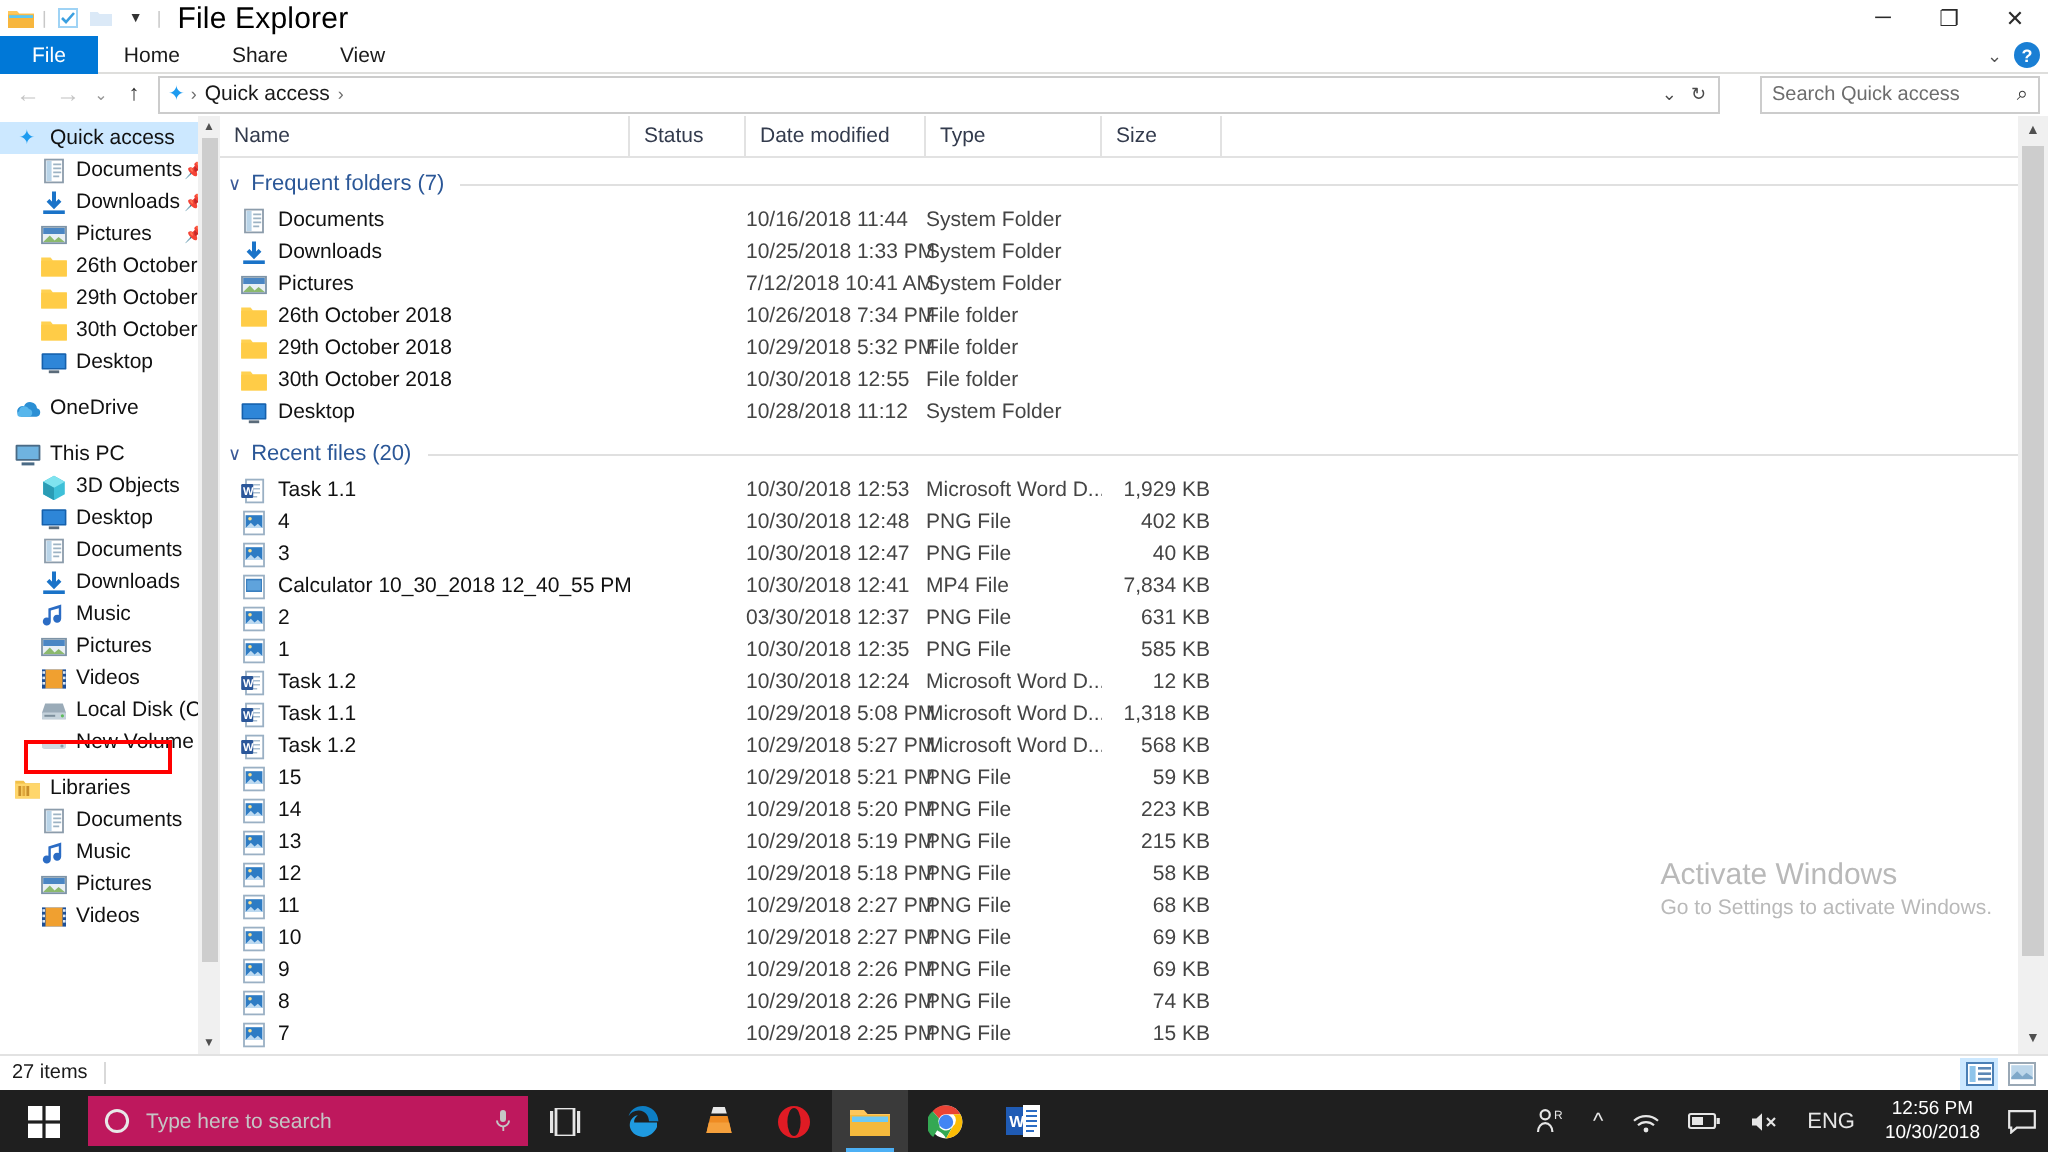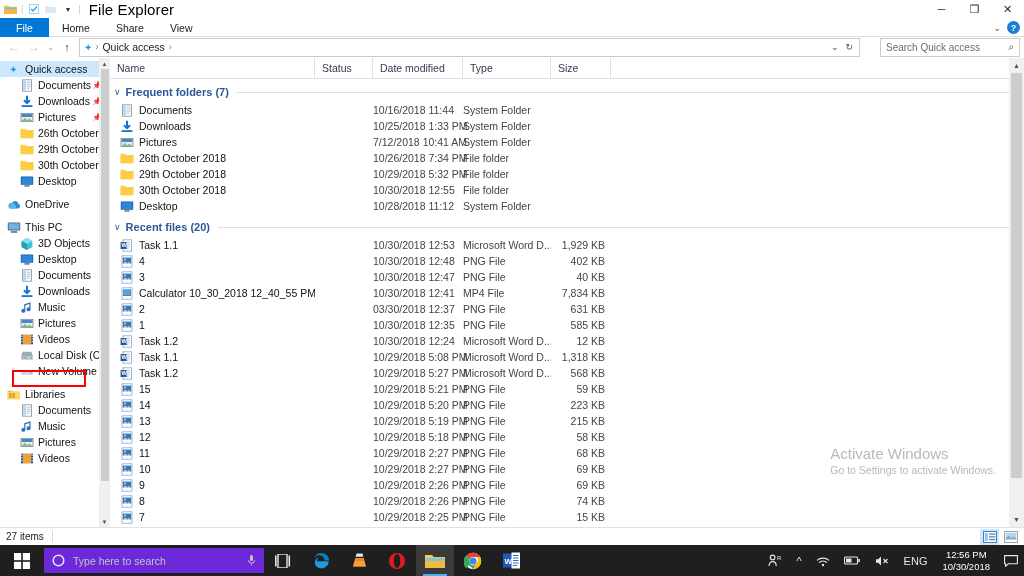--- a/index.html
+++ b/index.html
@@ -89,58 +89,58 @@
         display: flex; align-items: center; border-right: 1px solid #e2e2e2; }
   .ch.c-name { width: 205px; }
   .ch.c-status { width: 58px; }
   .ch.c-date { width: 90px; }
   .ch.c-type { width: 88px; }
   .ch.c-size { width: 60px; }
   .ch.c-end { flex: 1; border-right: none; }
 
   .grouphdr { display: flex; align-items: center; height: 20px; padding-left: 4px; margin-top: 3px; }
   .grouphdr .gchev { font-size: 9px; color: #3b5998; margin-right: 5px; }
-  .grouphdr .gtitle { font-size: 11px; color: #2b5797; white-space: nowrap; font-weight: bold; }
+  .grouphdr .gtitle { font-size: 11px; color: #2b5797; white-space: nowrap; }
   .grouphdr .gline { flex: 1; height: 1px; background: #e0e0e0; margin-left: 8px; margin-right: 6px; }
 
   .row { display: flex; align-items: center; height: 16px; font-size: 10.5px; color: #111; }
   .cell-name { width: 205px; display: flex; align-items: center; padding-left: 10px; overflow: hidden;
                white-space: nowrap; }
   .cell-name .fico { width: 14px; height: 13px; margin-right: 5px; flex: 0 0 14px;
                      display: flex; align-items: center; justify-content: center; }
   .cell-status { width: 58px; }
   .cell-date { width: 90px; color: #444; white-space: nowrap; }
   .cell-type { width: 88px; color: #444; white-space: nowrap; overflow: hidden; }
   .cell-size { width: 60px; color: #444; text-align: right; padding-right: 6px; white-space: nowrap; }
 
   .pane-scroll { position: absolute; right: 0; top: 0; width: 15px; height: 469px; background: #f0f0f0;
                  display: flex; flex-direction: column; align-items: center; }
   .pane-arrow { height: 15px; width: 15px; display: flex; align-items: center; justify-content: center;
                 font-size: 7px; color: #505050; }
   .pane-thumb { width: 11px; background: #cdcdcd; }
 
   
-  .watermark { position: absolute; right: 28px; bottom: 50px; text-align: left; pointer-events: none; }
+  .watermark { position: absolute; right: 28px; bottom: 66px; text-align: left; pointer-events: none; }
   .wm1 { font-size: 15px; color: #b9b9b9; line-height: 18px; }
   .wm2 { font-size: 10.5px; color: #b9b9b9; line-height: 14px; }
 
   
   .statusbar { height: 18px; border-top: 1px solid #e2e2e2; display: flex; align-items: center;
                background: #fff; position: relative; }
   .status-text { font-size: 10px; color: #1a1a1a; padding-left: 6px; }
   .status-sep { width: 1px; height: 11px; background: #d9d9d9; margin-left: 8px; }
   .viewtoggles { position: absolute; right: 4px; top: 0; height: 18px; display: flex;
                  align-items: center; gap: 2px; }
   .vt { width: 19px; height: 16px; display: flex; align-items: center; justify-content: center; }
   .vt.active { background: #cce8ff; }
 
   
   .taskbar { height: 31px; background: #1f1f1f; display: flex; align-items: center; position: relative; }
   .startbtn { width: 44px; height: 31px; display: flex; align-items: center; justify-content: center; }
-  .tb-search { width: 220px; height: 25px; background: #6d28d9; display: flex; align-items: center;
+  .tb-search { width: 220px; height: 25px; background: #be185d; display: flex; align-items: center;
                padding: 0 8px; gap: 8px; }
   .tb-search .ph { font-size: 10.5px; color: #c5c5c5; flex: 1; }
   .tb-ico { width: 38px; height: 31px; display: flex; align-items: center; justify-content: center;
             position: relative; }
   .tb-ico.active { background: #3a3a3a; }
   .tb-ico.active::after, .tb-ico.open::after {
     content: ''; position: absolute; bottom: 0; left: 7px; right: 7px; height: 2px; background: #4cb0f5;
   }
   .tray { position: absolute; right: 0; top: 0; height: 31px; display: flex; align-items: center; gap: 0; }
   .tray-ico { height: 31px; display: flex; align-items: center; justify-content: center;

